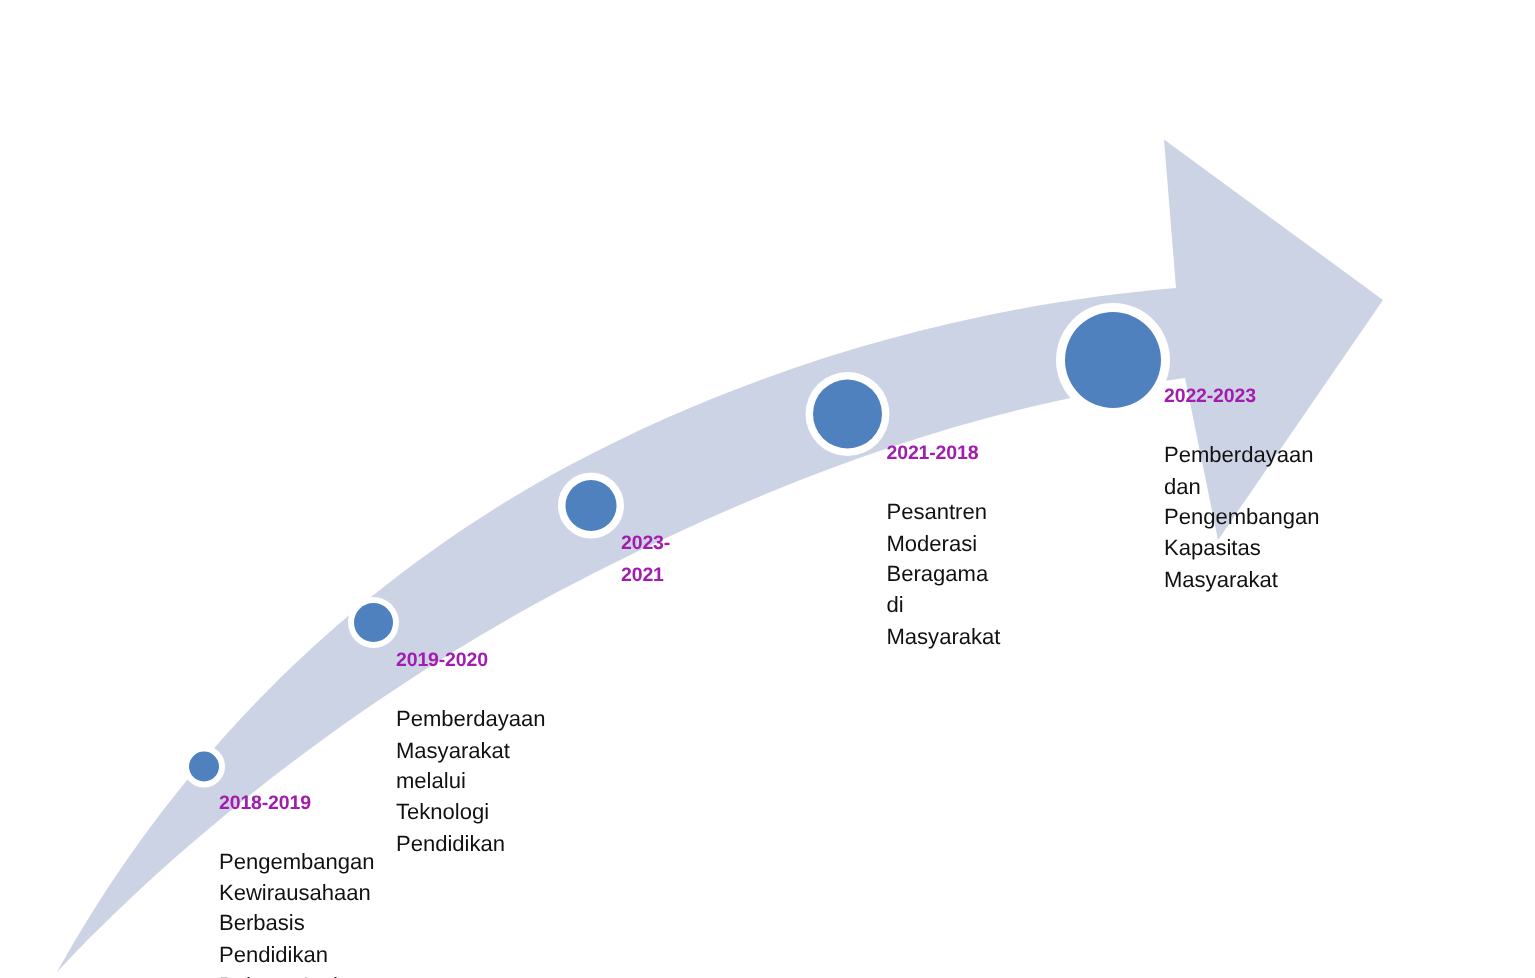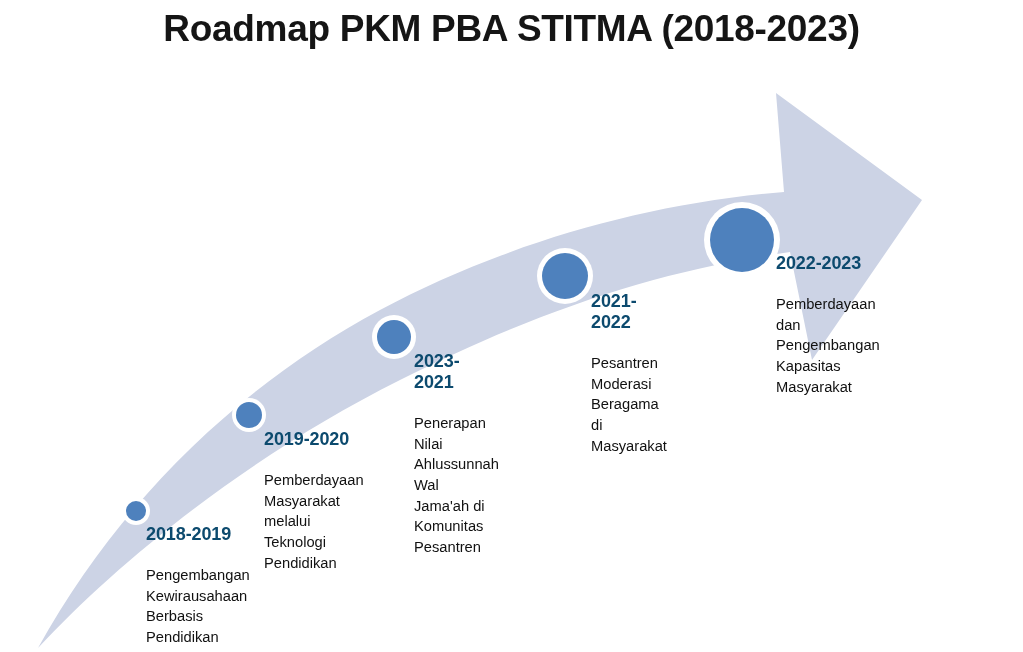--- a/index.html
+++ b/index.html
@@ -52,35 +52,34 @@
   }
   .ms-text {
     position: absolute;
     color: #111111;
     font-size: 14.7px;
     line-height: 20.6px;
     white-space: pre-line;
   }
   .ms-period {
     font-weight: 700;
-    font-size: 18px;
+    font-size: 13px;
     line-height: 21px;
-    color: #0c4a6e;
+    color: #a21caf;
     letter-spacing: -0.1px;
   }
   .ms-desc {
     font-weight: 400;
   }
 </style>
 </head>
 <body>
 
 <div id="canvas">
 
-  <div id="title">Roadmap PKM PBA STITMA (2018-2023)</div>
 
   <svg id="arrow-svg" viewBox="0 0 1023 652" xmlns="http://www.w3.org/2000/svg">
     <path id="arrow-band" d="M 38 648
              C 120 560, 250 455, 400 380
              C 540 310, 660 270, 790 252
              L 812 360
              L 922 200
              L 776 93
              L 784 192
              C 640 204, 500 246, 380 310
@@ -111,32 +110,28 @@
 melalui Teknologi
 Pendidikan</div>
     </div>
   </div>
 
   <div class="milestone">
     <div class="node-ring" style="left:372px; top:315px; width:44px; height:44px;"></div>
     <div class="node-circle" style="left:377px; top:320px; width:34px; height:34px;"></div>
     <div class="ms-text" style="left:414px; top:330px;">
       <div class="ms-period">2023-2021</div>
-      <div class="ms-desc">Penerapan Nilai
-Ahlussunnah Wal
-Jama'ah di Komunitas
-Pesantren</div>
     </div>
   </div>
 
   <div class="milestone">
     <div class="node-ring" style="left:537px; top:248px; width:56px; height:56px;"></div>
     <div class="node-circle" style="left:542px; top:253px; width:46px; height:46px;"></div>
     <div class="ms-text" style="left:591px; top:270px;">
-      <div class="ms-period">2021-2022</div>
+      <div class="ms-period">2021-2018</div>
       <div class="ms-desc">Pesantren Moderasi
 Beragama di
 Masyarakat</div>
     </div>
   </div>
 
   <div class="milestone">
     <div class="node-ring" style="left:704px; top:202px; width:76px; height:76px;"></div>
     <div class="node-circle" style="left:710px; top:208px; width:64px; height:64px;"></div>
     <div class="ms-text" style="left:776px; top:232px;">

